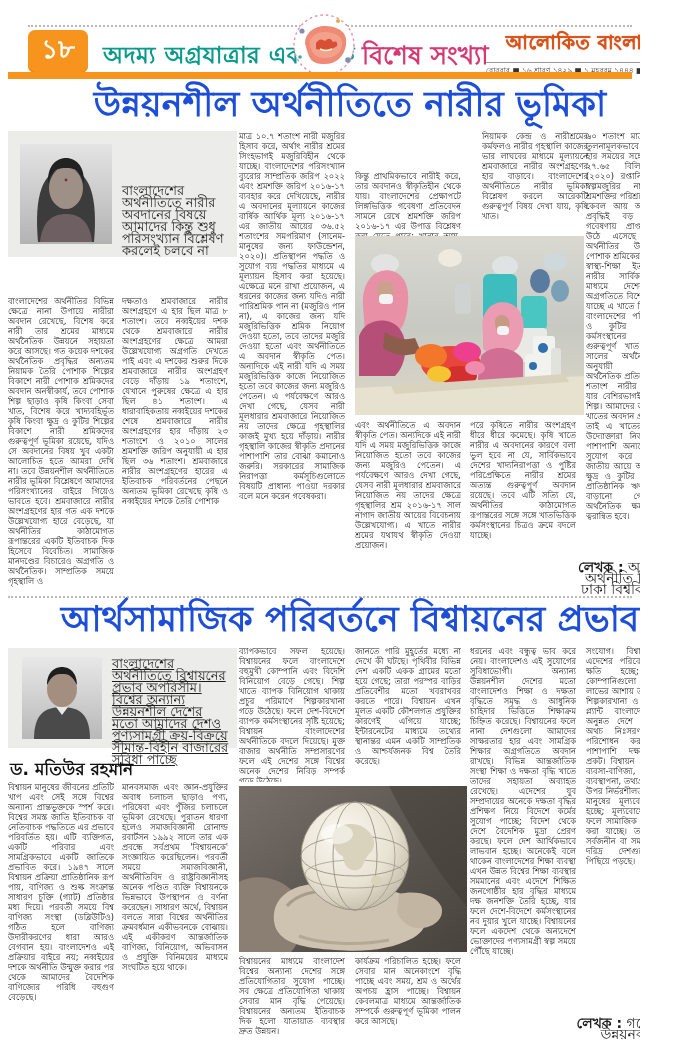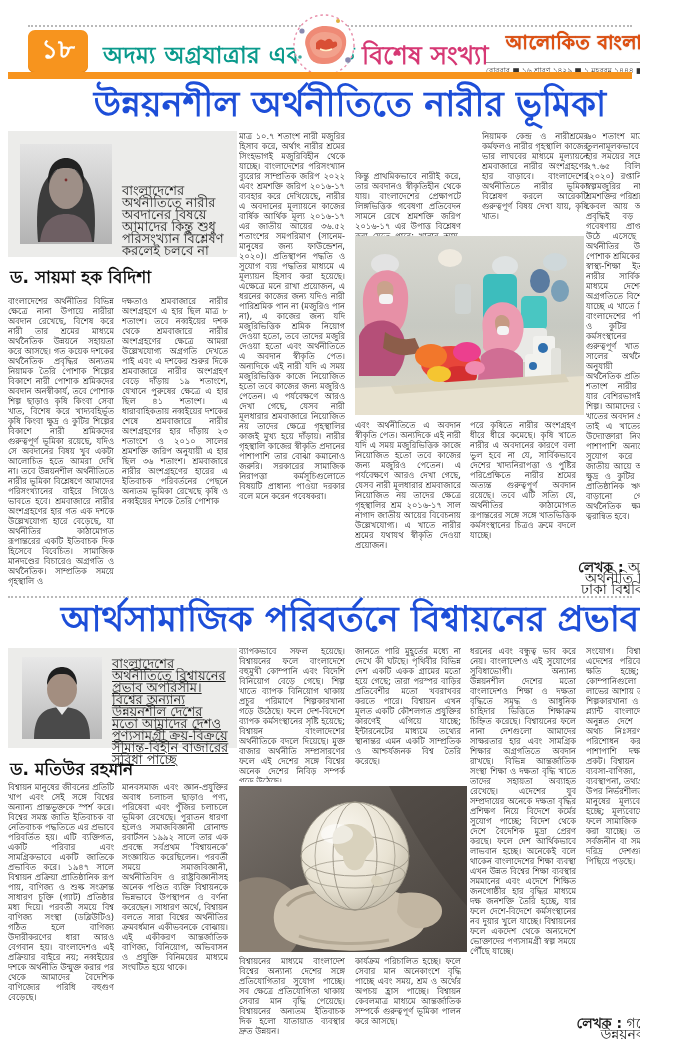--- a/index.html
+++ b/index.html
@@ -90,21 +90,20 @@
           </defs>
         <path d="M18 98 C14 52 22 26 46 24 C70 26 78 52 74 98 Z" fill="#3c3c3c"></path>
         <ellipse cx="46" cy="44" rx="17" ry="21" fill="#9e8f87"></ellipse>
         <path d="M28 40 C27 20 38 14 46 14 C54 14 65 20 64 40 C60 26 54 24 46 24 C38 24 32 26 28 40 Z" fill="#222"></path>
         <path d="M20 98 C22 78 32 70 46 70 C60 70 70 78 72 98 Z" fill="#6e5f63"></path>
         <circle cx="46" cy="36" r="1.4" fill="#7a2d2d"></circle>
       </svg>
     </div>
     <div class="intro" style="left:114px; top:54px; width:112px;">বাংলাদেশের অর্থনীতিতে নারীর অবদানের বিষয়ে আমাদের কিন্তু শুধু পরিসংখ্যান বিশ্লেষণ করলেই চলবে না</div>
   </div>
-  <div class="author-name" style="top:264px;">ড. সায়মা হক বিদিশা</div>
 
   <div class="col" style="left:8px;   top:296px; height:300px;">বাংলাদেশের অর্থনীতির বিভিন্ন ক্ষেত্রে নানা উপায়ে নারীরা অবদান রেখেছে, বিশেষ করে নারী তার শ্রমের মাধ্যমে অর্থনৈতিক উন্নয়নে সহায়তা করে আসছে। গত কয়েক দশকের অর্থনৈতিক প্রবৃদ্ধির অন্যতম নিয়ামক তৈরি পোশাক শিল্পের বিকাশে নারী পোশাক শ্রমিকদের অবদান অনস্বীকার্য, তবে পোশাক শিল্প ছাড়াও কৃষি কিংবা সেবা খাত, বিশেষ করে খাদ্যবহির্ভূত কৃষি কিংবা ক্ষুদ্র ও কুটির শিল্পের বিকাশে নারী শ্রমিকদের গুরুত্বপূর্ণ ভূমিকা রয়েছে, যদিও সে অবদানের বিষয় খুব একটা আলোচিত হতে আমরা দেখি না। তবে উন্নয়নশীল অর্থনীতিতে নারীর ভূমিকা বিশ্লেষণে আমাদের পরিসংখ্যানের বাইরে গিয়েও ভাবতে হবে। শ্রমবাজারে নারীর অংশগ্রহণের হার গত এক দশকে উল্লেখযোগ্য হারে বেড়েছে, যা অর্থনীতির কাঠামোগত রূপান্তরের একটি ইতিবাচক দিক হিসেবে বিবেচিত। সামাজিক মানদণ্ডের বিচারেও অগ্রগতি ও অর্থনৈতিক। সাম্প্রতিক সময়ে গৃহস্থালি ও</div>
   <div class="col" style="left:122px; top:296px; height:300px;">দক্ষতাও শ্রমবাজারে নারীর অংশগ্রহণে এ হার ছিল মাত্র ৮ শতাংশ। তবে নব্বইয়ের দশক থেকে শ্রমবাজারে নারীর অংশগ্রহণের ক্ষেত্রে আমরা উল্লেখযোগ্য অগ্রগতি দেখতে পাই এবং এ দশকের শুরুর দিকে শ্রমবাজারে নারীর অংশগ্রহণ বেড়ে দাঁড়ায় ১৯ শতাংশে, যেখানে পুরুষের ক্ষেত্রে এ হার ছিল ৪১ শতাংশ। এ ধারাবাহিকতায় নব্বইয়ের দশকের শেষে শ্রমবাজারে নারীর অংশগ্রহণের হার দাঁড়ায় ২৩ শতাংশে ও ২০১০ সালের শ্রমশক্তি জরিপ অনুযায়ী এ হার ছিল ৩৬ শতাংশ। শ্রমবাজারে নারীর অংশগ্রহণের হারের এ ইতিবাচক পরিবর্তনের পেছনে অন্যতম ভূমিকা রেখেছে কৃষি ও নব্বইয়ের দশকে তৈরি পোশাক</div>
   <div class="col" style="left:239px; top:131px; height:464px;">মাত্র ১০.৭ শতাংশ নারী মজুরির হিসাব করে, অর্থাৎ নারীর শ্রমের সিংহভাগই মজুরিবিহীন থেকে যাচ্ছে। বাংলাদেশের পরিসংখ্যান ব্যুরোর সাম্প্রতিক জরিপ ২০২২ এবং শ্রমশক্তি জরিপ ২০১৬-১৭ ব্যবহার করে দেখিয়েছে, নারীর এ অবদানের মূল্যায়নে কাজের বার্ষিক আর্থিক মূল্য ২০১৬-১৭ এর জাতীয় আয়ের ৩৬.৫২ শতাংশের সমপরিমাণ (সানেম- মানুষের জন্য ফাউন্ডেশন, ২০২০)। প্রতিস্থাপন পদ্ধতি ও সুযোগ ব্যয় পদ্ধতির মাধ্যমে এ মূল্যায়ন হিসাব করা হয়েছে। এক্ষেত্রে মনে রাখা প্রয়োজন, এ ধরনের কাজের জন্য যদিও নারী পারিশ্রমিক পান না (মজুরিও পান না), এ কাজের জন্য যদি মজুরিভিত্তিক শ্রমিক নিয়োগ দেওয়া হতো, তবে তাদের মজুরি দেওয়া হতো এবং অর্থনীতিতে এ অবদান স্বীকৃতি পেত। অন্যদিকে এই নারী যদি এ সময় মজুরিভিত্তিক কাজে নিয়োজিত হতো তবে কাজের জন্য মজুরিও পেতেন। এ পর্যবেক্ষণে আরও দেখা গেছে, যেসব নারী মূলধারার শ্রমবাজারে নিয়োজিত নয় তাদের ক্ষেত্রে গৃহস্থালির কাজই মুখ্য হয়ে দাঁড়ায়। নারীর গৃহস্থালি কাজের স্বীকৃতি প্রদানের পাশাপাশি তার বোঝা কমানোও জরুরি। সরকারের সামাজিক নিরাপত্তা কর্মসূচিগুলোতে বিষয়টি প্রাধান্য পাওয়া দরকার বলে মনে করেন গবেষকরা।</div>
   <div class="col" style="left:355px; top:131px; height:101px;margin-top:40px;">কিন্তু প্রাথমিকভাবে নারীই করে, তার অবদানও স্বীকৃতিহীন থেকে যায়। বাংলাদেশের প্রেক্ষাপটে লিঙ্গভিত্তিক গবেষণা প্রতিবেদন সামনে রেখে শ্রমশক্তি জরিপ ২০১৬-১৭ এর উপাত্ত বিশ্লেষণ করা যেতে পারে; খানার আয়-ব্যয় জরিপের তথ্যও এক্ষেত্রে সহায়ক ভূমিকা রাখে।</div>
   <div class="col" style="left:470px; top:131px; height:101px;margin-left:12px;">নিয়ামক কেন্দ্র ও নারীশ্রমের কর্মফলও নারীর গৃহস্থালি কাজের ভার লাঘবের মাধ্যমে মূল্যায়নে শ্রমবাজারে নারীর অংশগ্রহণের হার বাড়াবে। বাংলাদেশের অর্থনীতিতে নারীর ভূমিকা বিশ্লেষণ করলে আরেকটি গুরুত্বপূর্ণ বিষয় দেখা যায়, কৃষি খাত।</div>
 
   <div class="photo" style="left:355px; top:236px; width:229px; height:179px;">
     <svg width="229" height="179" viewBox="0 0 229 179">
       <defs>

